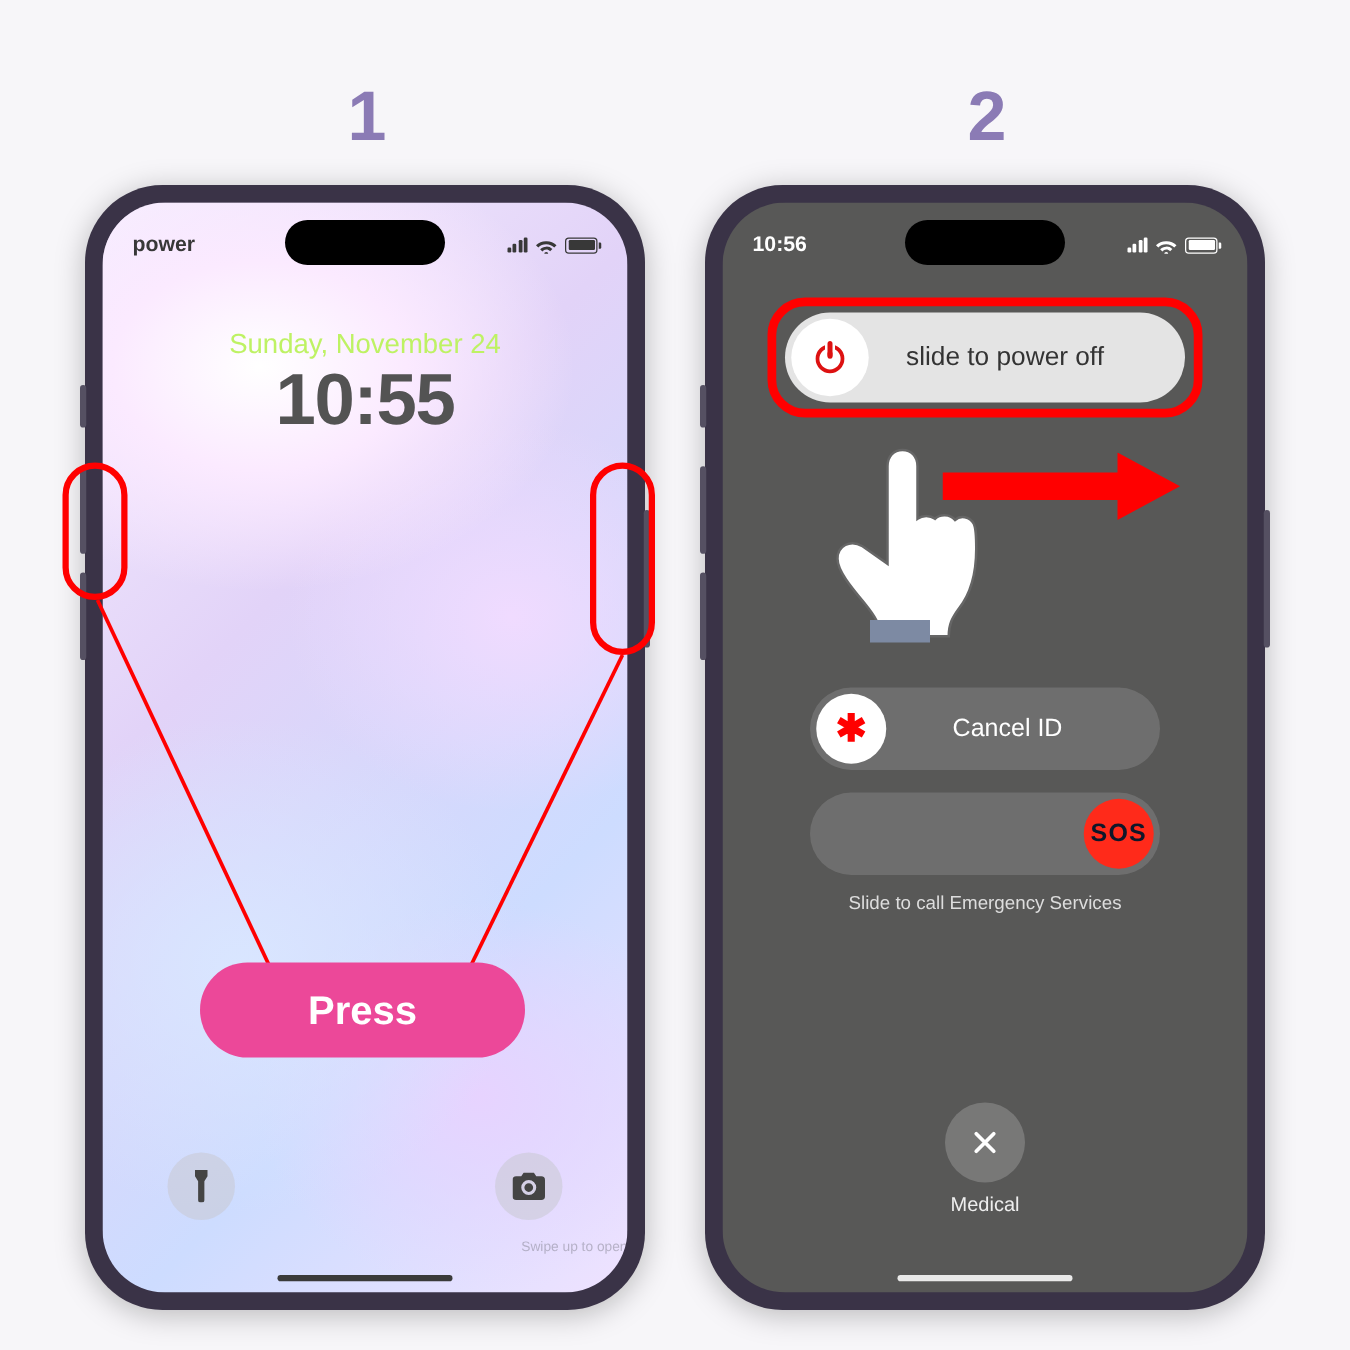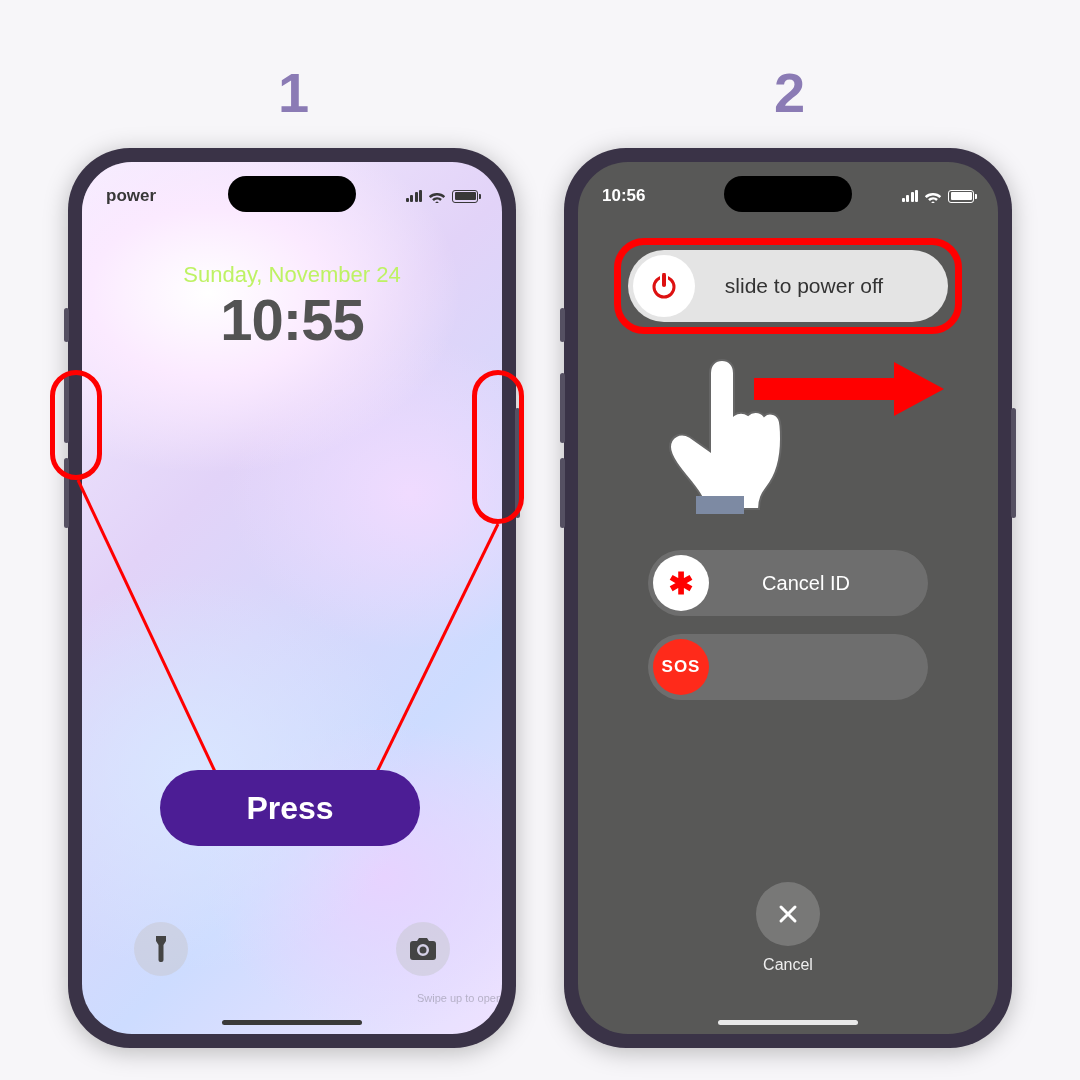--- a/index.html
+++ b/index.html
@@ -118,48 +118,49 @@
     }
     .callout-vol  { left: 50px;  top: 370px; width: 52px; height: 110px; border-radius: 26px;}
     .callout-side { left: 472px; top: 370px; width: 52px; height: 154px; border-radius: 26px;}
 
     .connector { position:absolute; stroke:#ff0000; stroke-width:3; fill:none; z-index:15; }
 
     .press-label {
       position: absolute;
       left: 160px; top: 770px;
       width: 260px; height: 76px;
-      background: #4c1d95;
+      background: #ec4899;
       border-radius: 38px;
       display:flex; align-items:center; justify-content:center;
       color:#fff; font-size:32px; font-weight:700;
       z-index: 18;
     }
 
     .slider {
       position: absolute;
       left: 50px; width: 320px; height: 72px;
       border-radius: 36px;
       display: flex; align-items: center;
       z-index: 2;
+      justify-content: flex-end;
     }
     .power-slider { top: 88px; background: rgba(240,240,240,.92); }
     .medical-slider{ top: 388px; background: rgba(130,130,130,.55); width: 280px; left: 70px; height:66px;}
     .sos-slider{ top: 472px; background: rgba(130,130,130,.55); width: 280px; left: 70px; height:66px;}
 
     .slider-knob {
       width: 62px; height: 62px; margin: 5px;
       border-radius: 50%; background: #fff;
       display:flex; align-items:center; justify-content:center;
       flex-shrink:0;
     }
     .medical-slider .slider-knob, .sos-slider .slider-knob { width:56px; height:56px; }
     .slider-label { flex:1; text-align:center; padding-right:40px; font-size:21px; color:#333;}
     .medical-slider .slider-label, .sos-slider .slider-label { color:#fff; font-size:20px; padding-right:30px;}
-    .sos-knob-text { color:#ffffff; font-weight:800; font-size:17px; letter-spacing:1px;}
+    .sos-knob-text { color:#0f172a; font-weight:800; font-size:20px; letter-spacing:1px;}
 
     .power-highlight {
       position: absolute;
       left: 36px; top: 76px;
       width: 348px; height: 96px;
       border: 7px solid #ff0000;
       border-radius: 30px;
       z-index: 3;
     }
     .swipe-arrow-wrap { position:absolute; left:176px; top:200px; z-index:6; }
@@ -298,23 +299,24 @@
       </div>
       <div class="slider-label">Cancel ID</div>
     </div>
 
     <div class="slider sos-slider">
       <div class="slider-knob" style="background:#ff2a1a">
         <span class="sos-knob-text">SOS</span>
       </div>
     </div>
 
+    <div class="sos-hint">Slide to call Emergency Services</div>
 
     <div class="cancel-btn">
       <svg width="24" height="24" viewBox="0 0 24 24">
           <path stroke="#fff" stroke-width="3" stroke-linecap="round" d="M5 5l14 14M19 5L5 19"></path>
         </svg>
     </div>
-    <div class="cancel-label">Cancel</div>
+    <div class="cancel-label">Medical</div>
 
     <div class="home-indicator"></div>
   </div>
 </div>
 
 </body></html>

